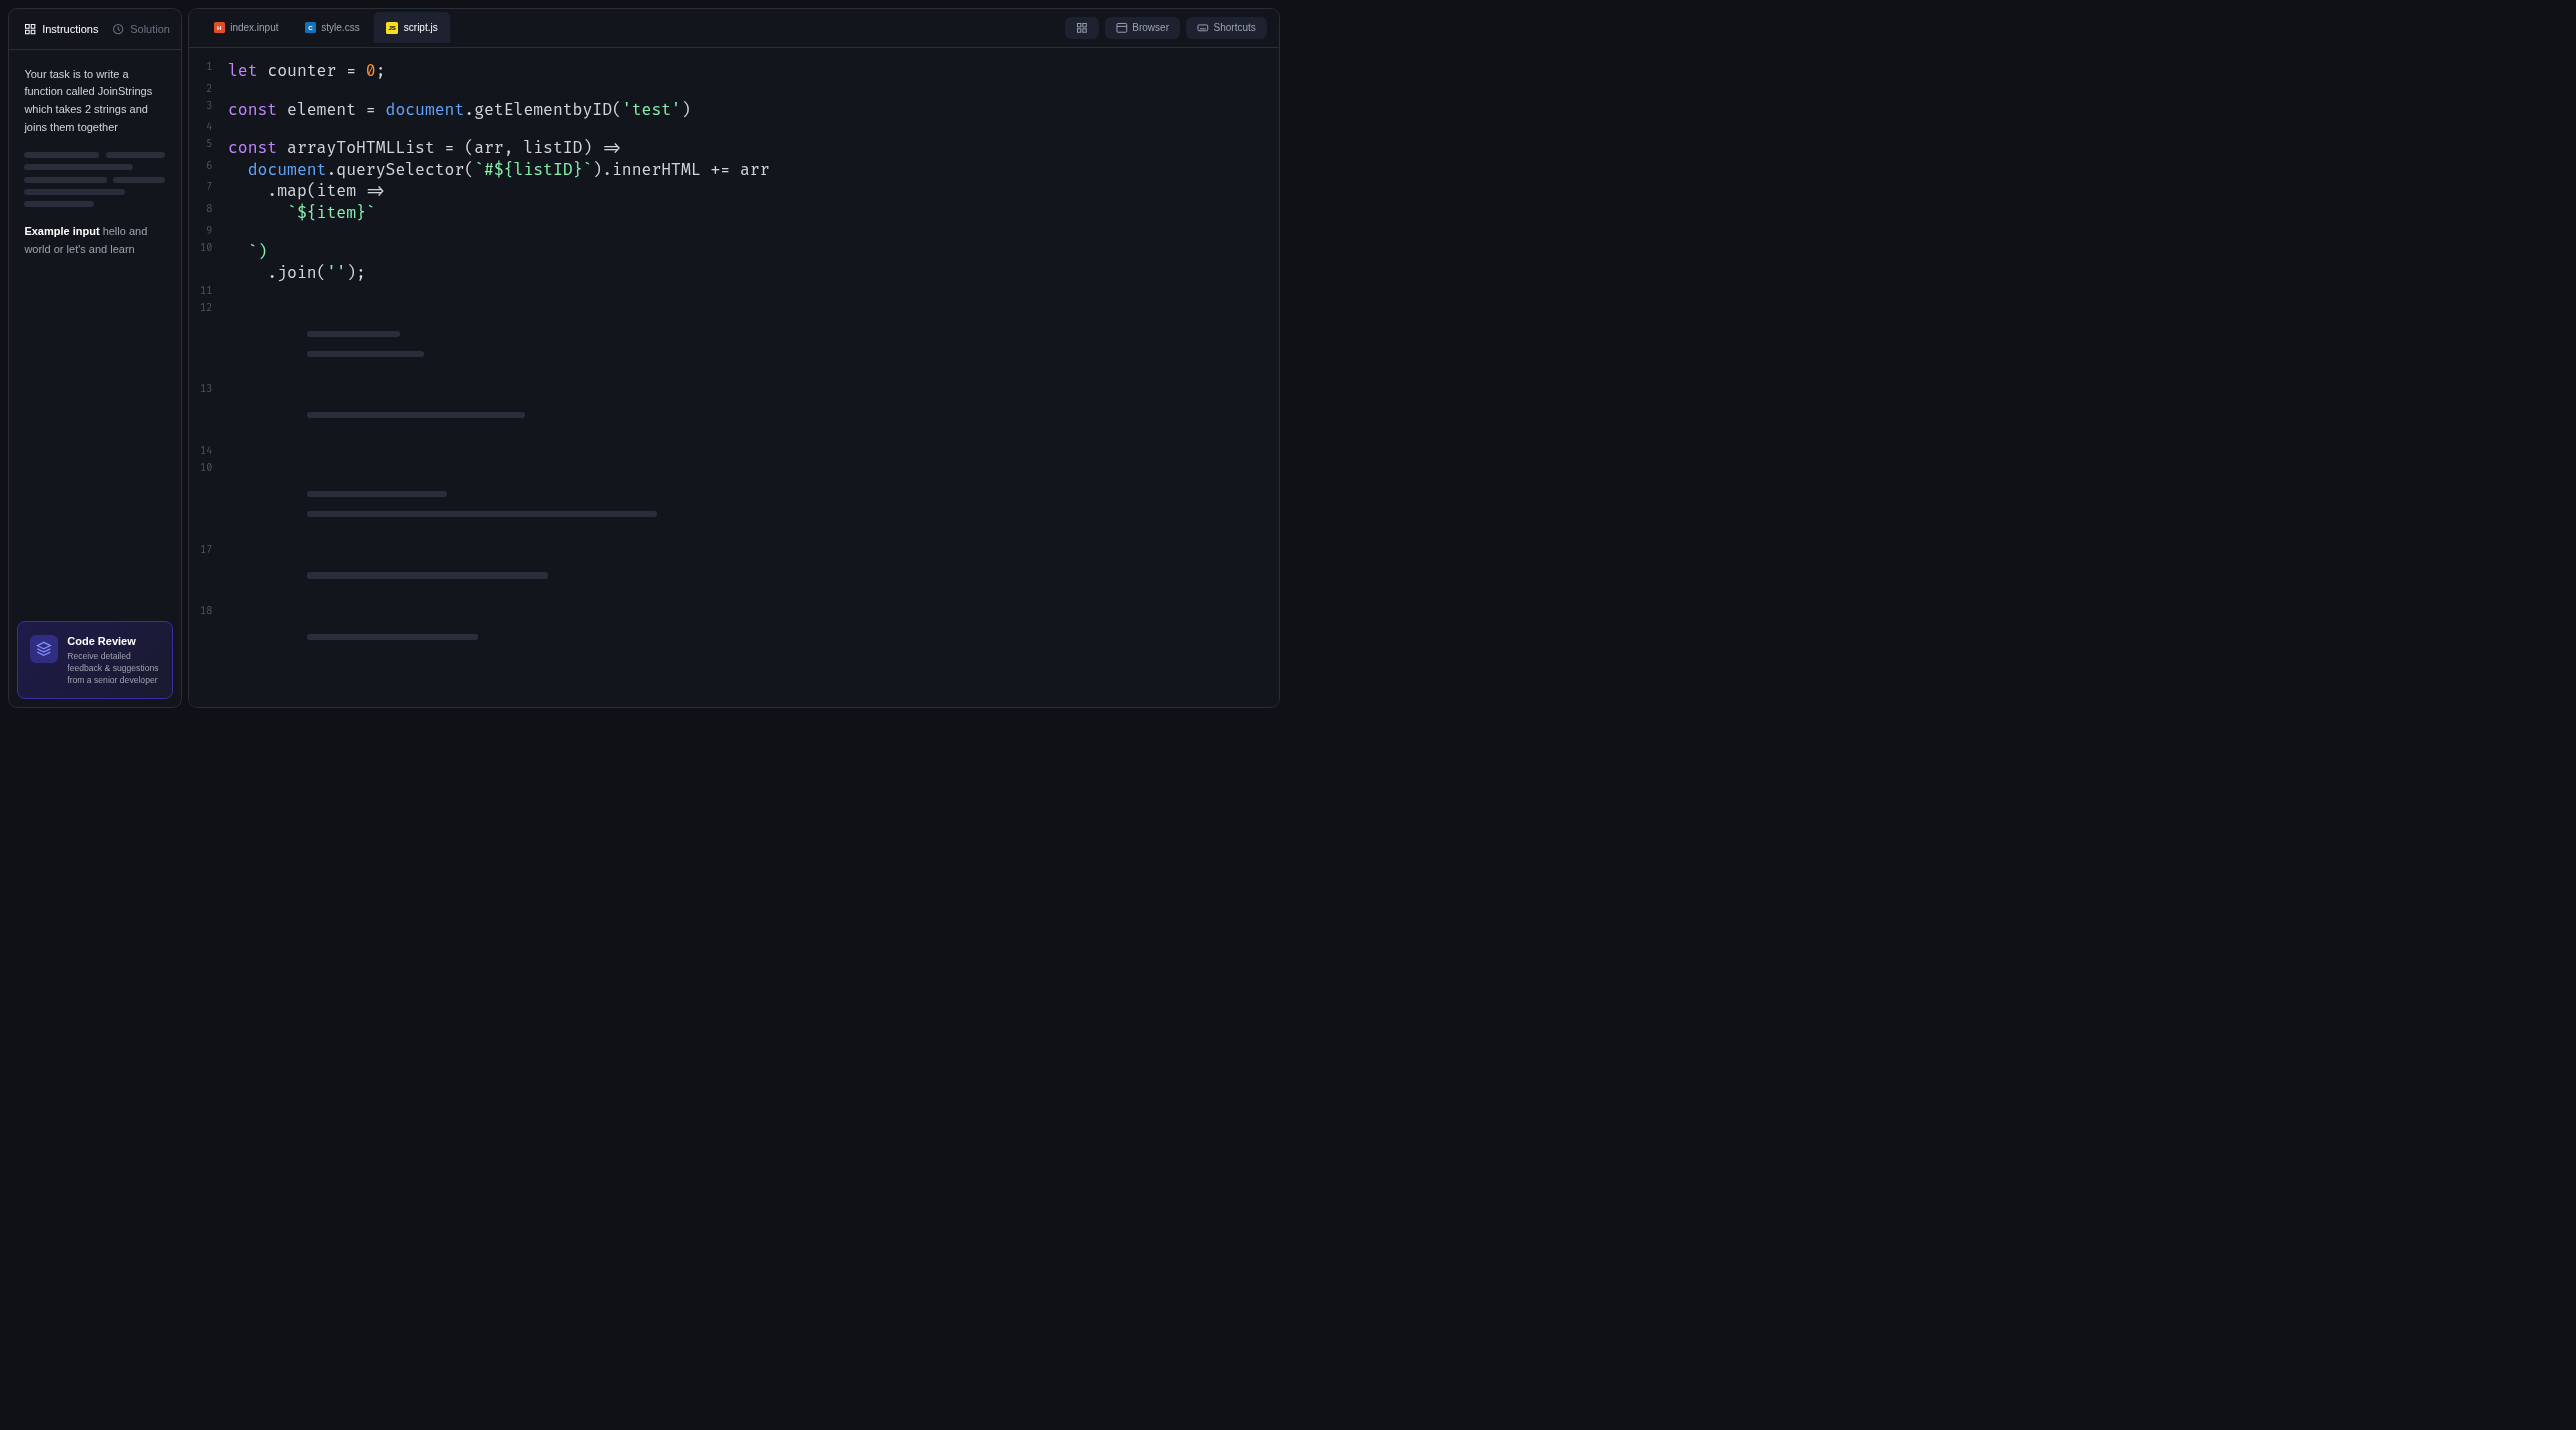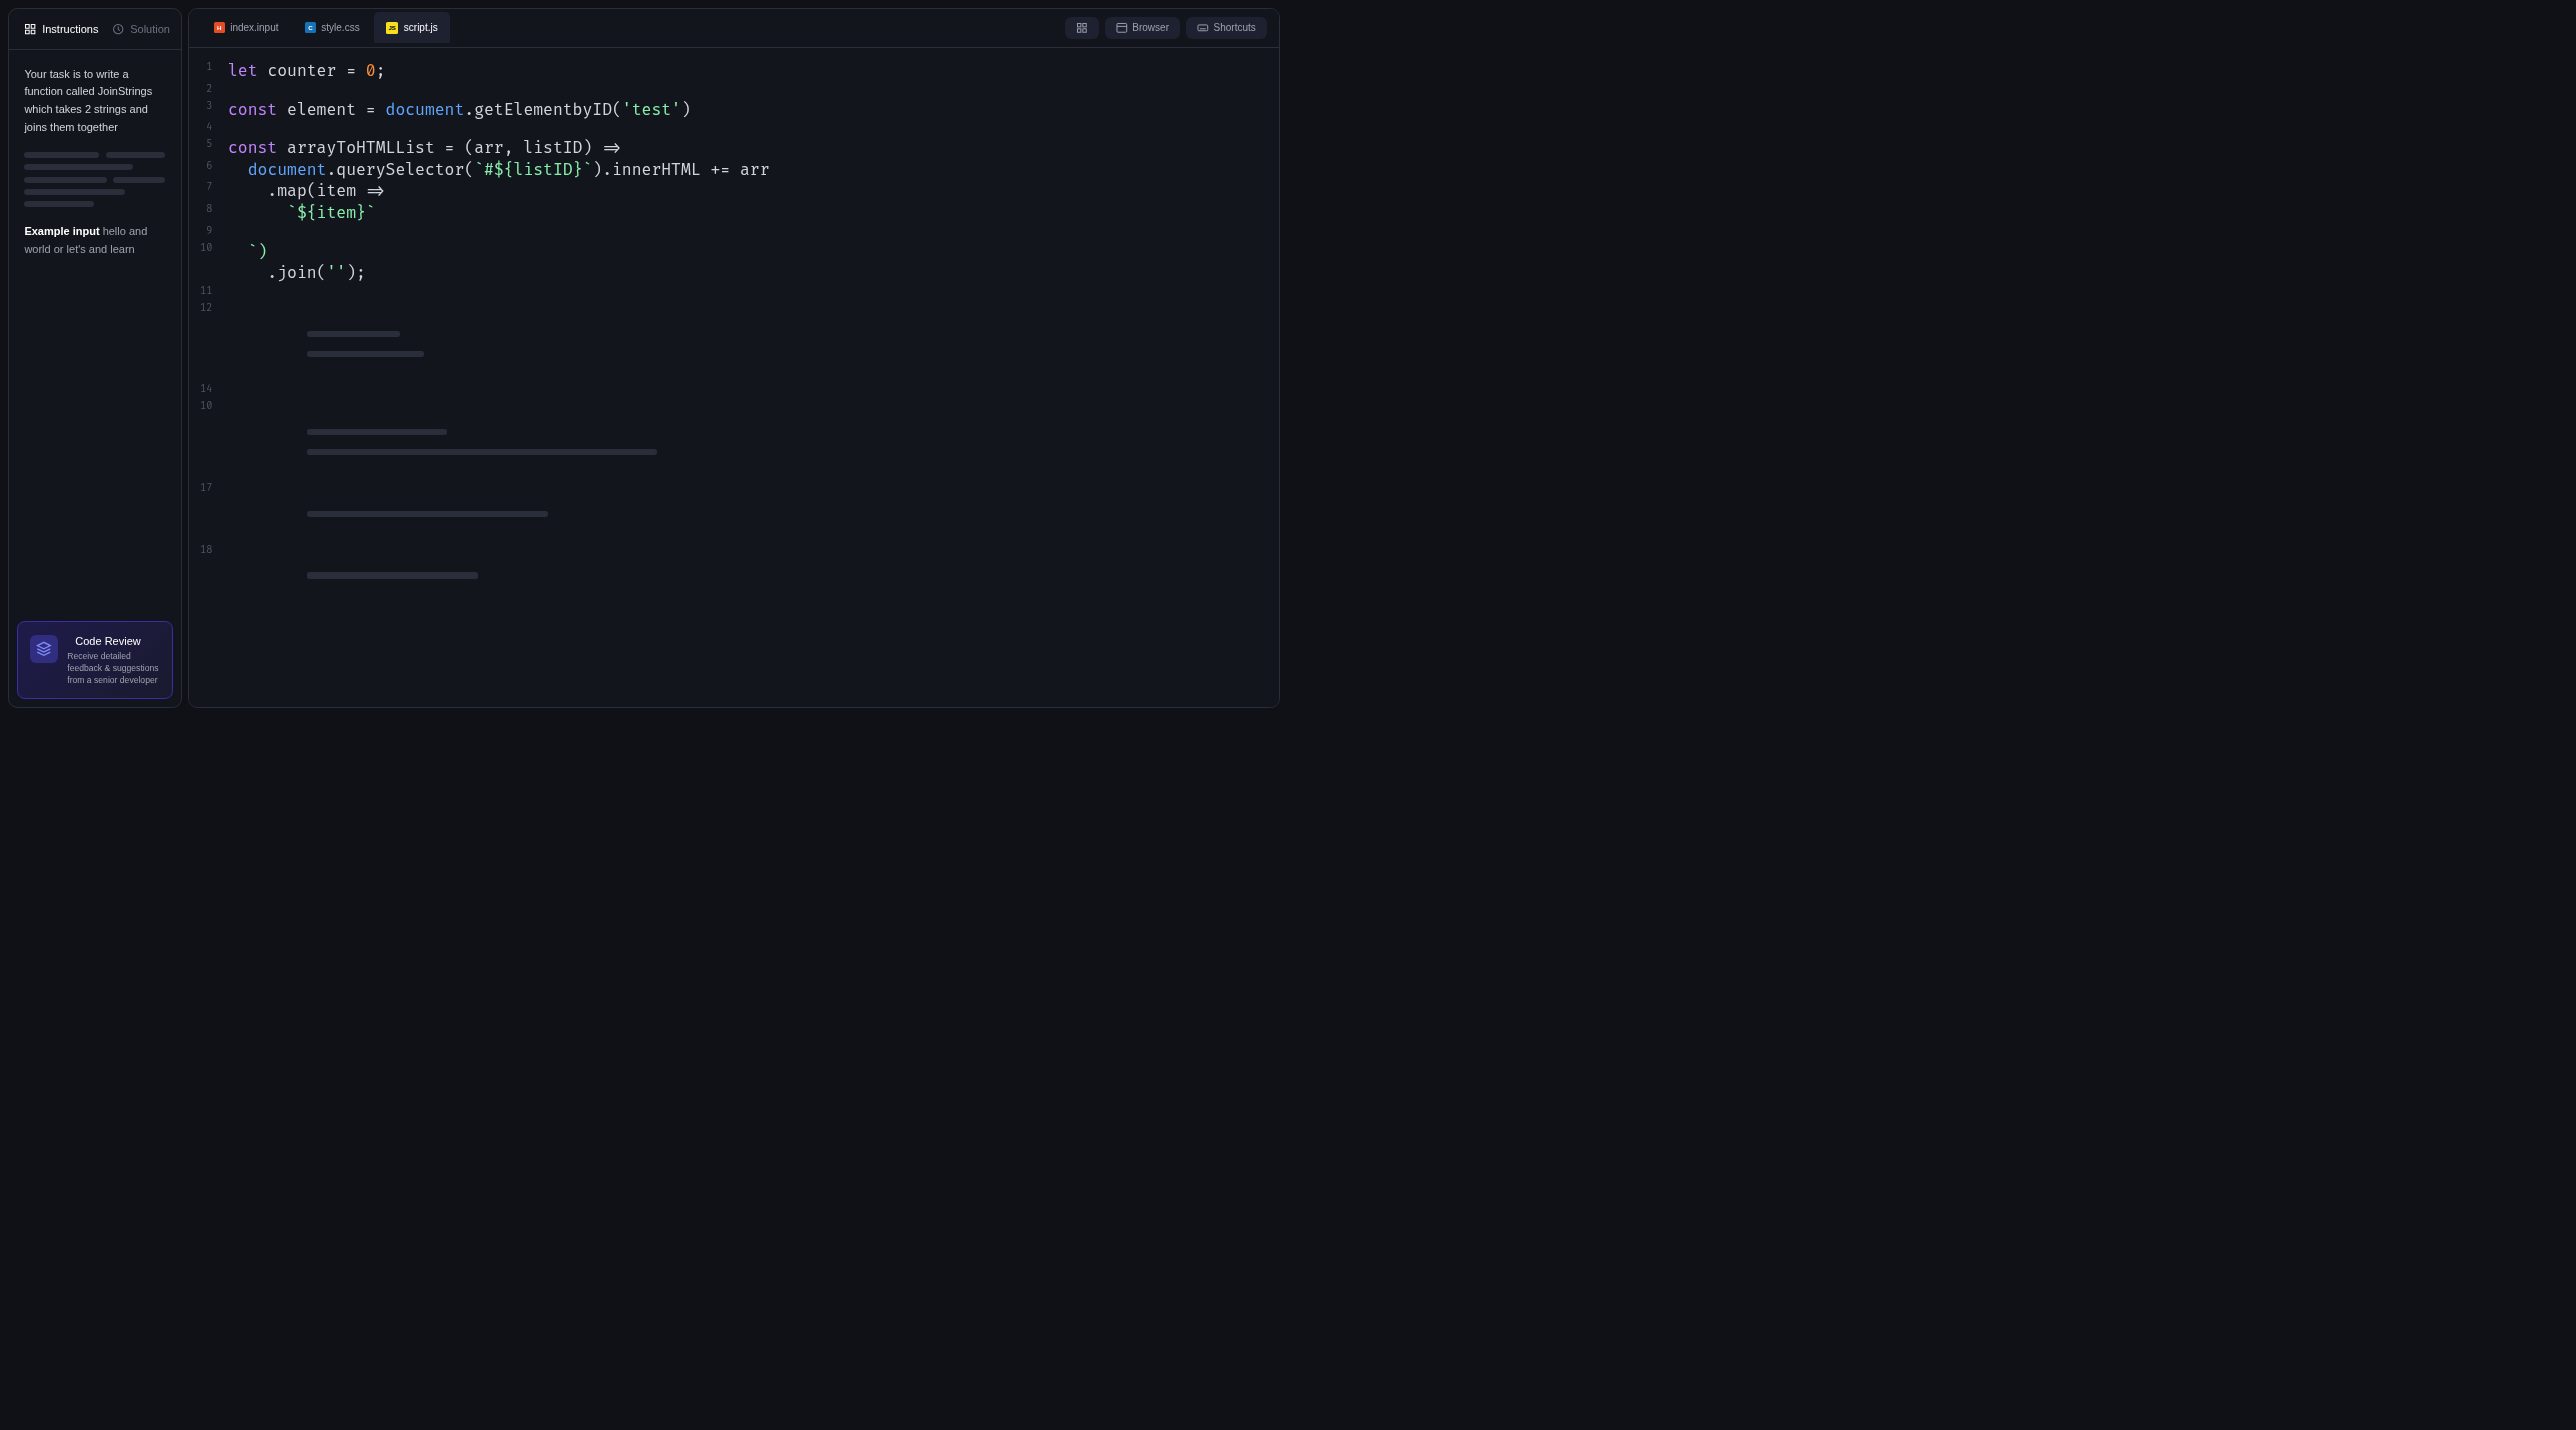--- a/index.html
+++ b/index.html
@@ -119,23 +119,22 @@
       align-items: center;
       justify-content: center;
       flex-shrink: 0;
       color: #818cf8;
       font-size: 14px;
     }
 
     .code-review-text h3 {
       color: #fff;
       font-size: 11px;
-      font-weight: 400;
+      font-weight: 700;
       margin-bottom: 3.1px;
-      margin-left: 8px;
     }
 
     .code-review-text p {
       color: #9ca3af;
       font-size: 8.6px;
       line-height: 1.4;
     }
 
     
     .right-panel {
@@ -460,20 +459,26 @@
     </div>
 
     <div class="code-line">
       <span class="line-number">12</span>
       <span class="line-content">
         <span class="skeleton-code-line" style="width: 93px; margin-right: 6.2px;"></span>
         <span class="skeleton-code-line" style="width: 117px;"></span>
       </span>
     </div>
 
+    <div class="code-line">
+      <span class="line-number">13</span>
+      <span class="line-content">
+        <span class="skeleton-code-line" style="width: 218px;"></span>
+      </span>
+    </div>
 
     <div class="code-line">
       <span class="line-number">14</span>
       <span class="line-content"></span>
     </div>
 
     <div class="code-line">
       <span class="line-number">10</span>
       <span class="line-content">
         <span class="skeleton-code-line" style="width: 140px; margin-right: 6.2px;"></span>

